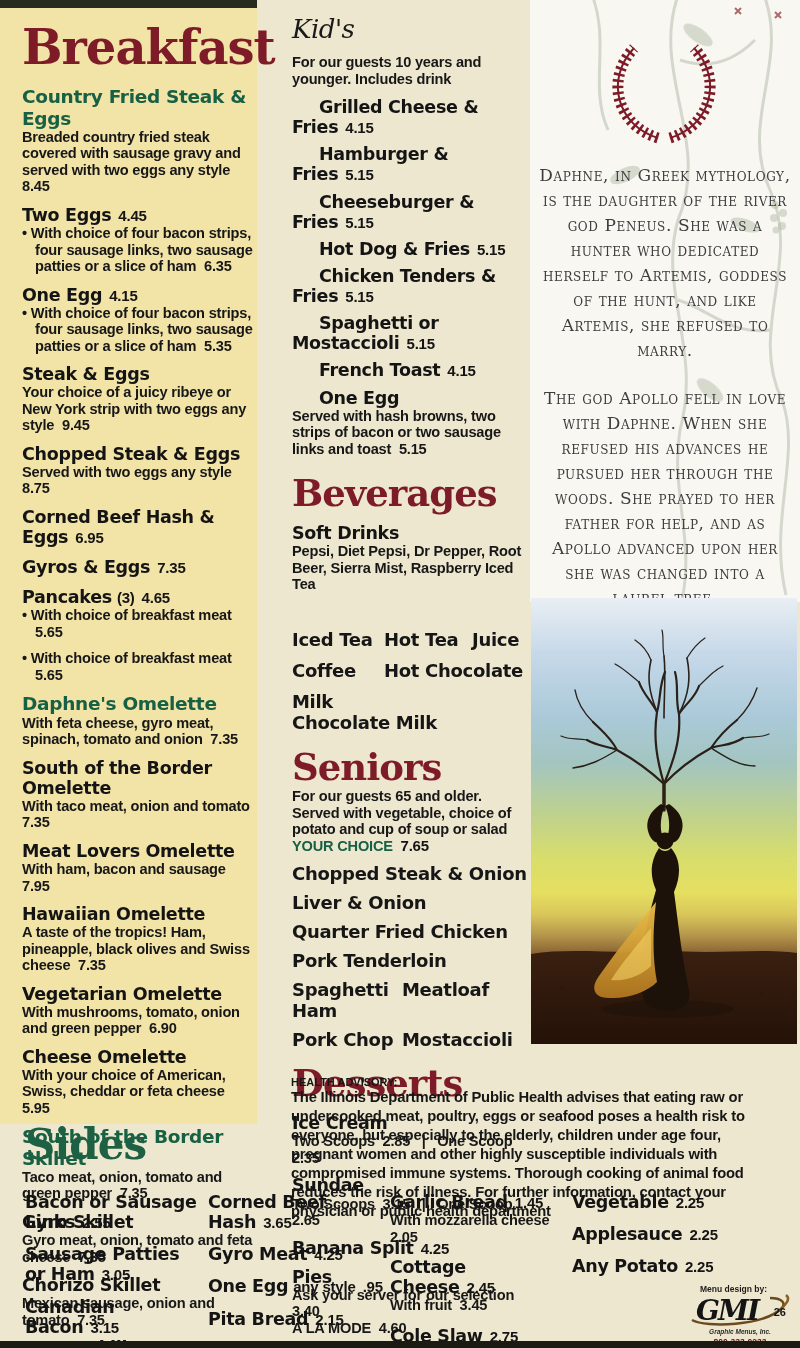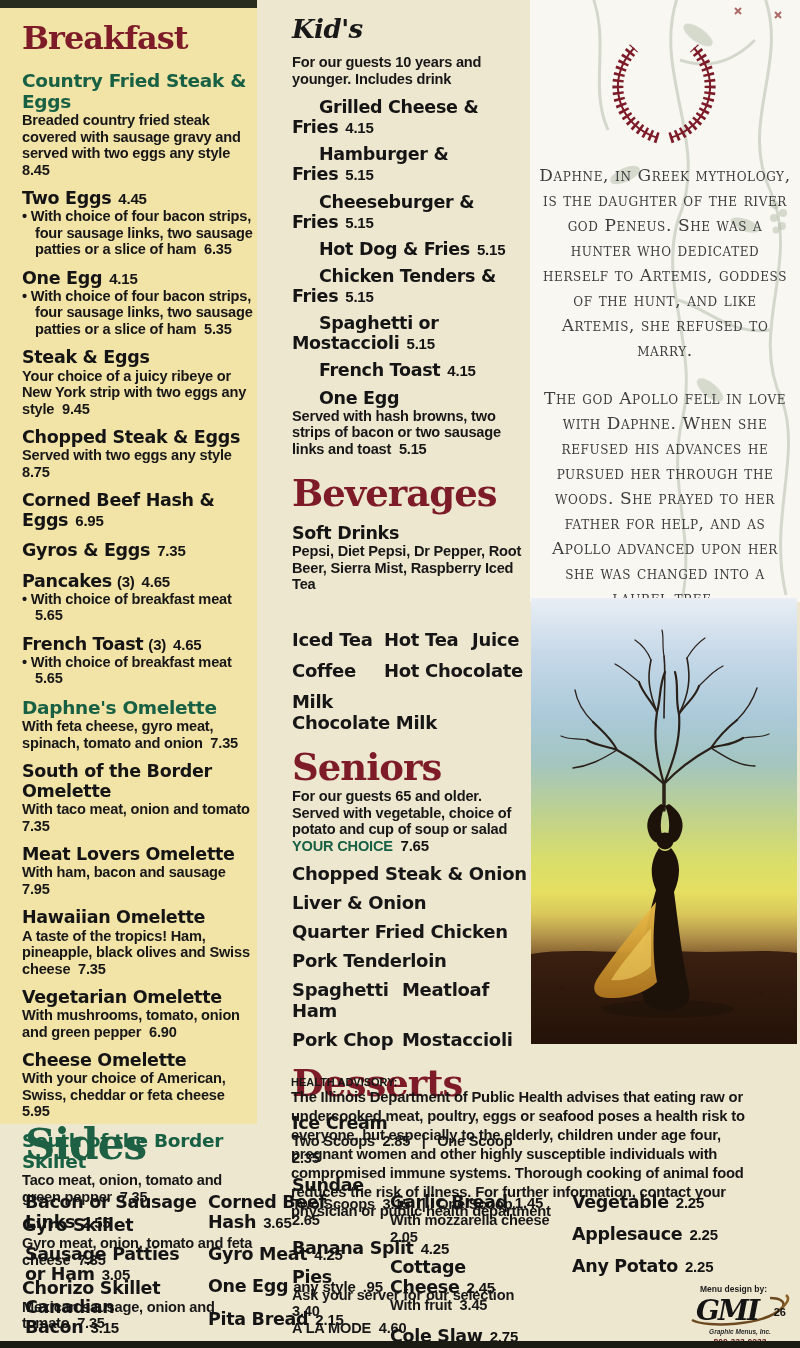--- a/index.html
+++ b/index.html
@@ -40,21 +40,21 @@
     color:#171717; white-space:pre-wrap;
   }
   .bullet { padding-left:13px; text-indent:-13px; }
   .bullet::before { content:"•\00a0 "; }
   .item { margin-bottom:10px; }
 
   .col-left { position:absolute; left:22px; top:22px; width:236px; }
   .col-left .h-maroon { margin-bottom:14px; }
 
   .col-mid { position:absolute; left:292px; top:14px; width:236px; }
-  .kids-script { font-family:"DejaVu Serif", serif; font-weight:bold; font-style:italic; font-size:26px; color:#191919; letter-spacing:-0.5px; }
+  .kids-script { font-family:"DejaVu Serif", serif; font-weight:normal; font-style:italic; font-size:26px; color:#191919; letter-spacing:-0.5px; }
   .kids-intro { margin:10px 0 10px 0; }
   .kitem { margin-bottom:7px; }
   .kitem .iname { font-size:17.5px;margin-left:27px; }
 
   .mt-bev { margin-top:17px; margin-bottom:10px; }
   .bev-grid { margin-top:11px; }
   .bev-row { margin-bottom:10px; }
   .bev-row span { display:inline-block; font-family:"DejaVu Sans", sans-serif; font-weight:bold; font-size:18px; letter-spacing:-0.3px; }
   .bw1 { width:92px; }
   .bw2 { width:88px;margin-top:25px; }
@@ -147,21 +147,21 @@
   <svg class="wreath" width="140" height="115" viewBox="0 0 140 115">
     <g fill="none" stroke="#7d1c28">
       <path d="M64,104 C24,92 10,46 40,14" stroke-width="11" stroke-dasharray="2.6,3.6"></path>
       <path d="M76,104 C116,92 130,46 100,14" stroke-width="11" stroke-dasharray="2.6,3.6"></path>
       <path d="M64,104 C24,92 10,46 40,14" stroke-width="2"></path>
       <path d="M76,104 C116,92 130,46 100,14" stroke-width="2"></path>
     </g>
   </svg>
 
   <div class="col-left">
-    <h1 class="h-maroon" style="font-size:32px">Breakfast</h1>
+    <h1 class="h-maroon" style="font-size:48px">Breakfast</h1>
 
     <div class="item">
       <div class="iname green">Country Fried Steak &amp; Eggs</div>
       <div class="idesc">Breaded country fried steak covered with sausage gravy and served with two eggs any style  8.45</div>
     </div>
 
     <div class="item">
       <div class="iname"><span>Two Eggs</span><span class="price">4.45</span></div>
       <div class="idesc bullet">With choice of four bacon strips, four sausage links, two sausage patties or a slice of ham  6.35</div>
     </div>
@@ -188,21 +188,20 @@
     <div class="item">
       <div class="iname"><span>Gyros &amp; Eggs</span><span class="price">7.35</span></div>
     </div>
 
     <div class="item">
       <div class="iname"><span>Pancakes</span><span class="note">(3)</span><span class="price">4.65</span></div>
       <div class="idesc bullet">With choice of breakfast meat  5.65</div>
     </div>
 
     <div class="item">
-      <div class="iname"><span>French Toast</span><span class="note">(3)</span><span class="price">4.65</span></div>
       <div class="idesc bullet">With choice of breakfast meat  5.65</div>
     </div>
 
     <div class="item">
       <div class="iname green">Daphne's Omelette</div>
       <div class="idesc">With feta cheese, gyro meat, spinach, tomato and onion  7.35</div>
     </div>
 
     <div class="item">
       <div class="iname">South of the Border Omelette</div>

